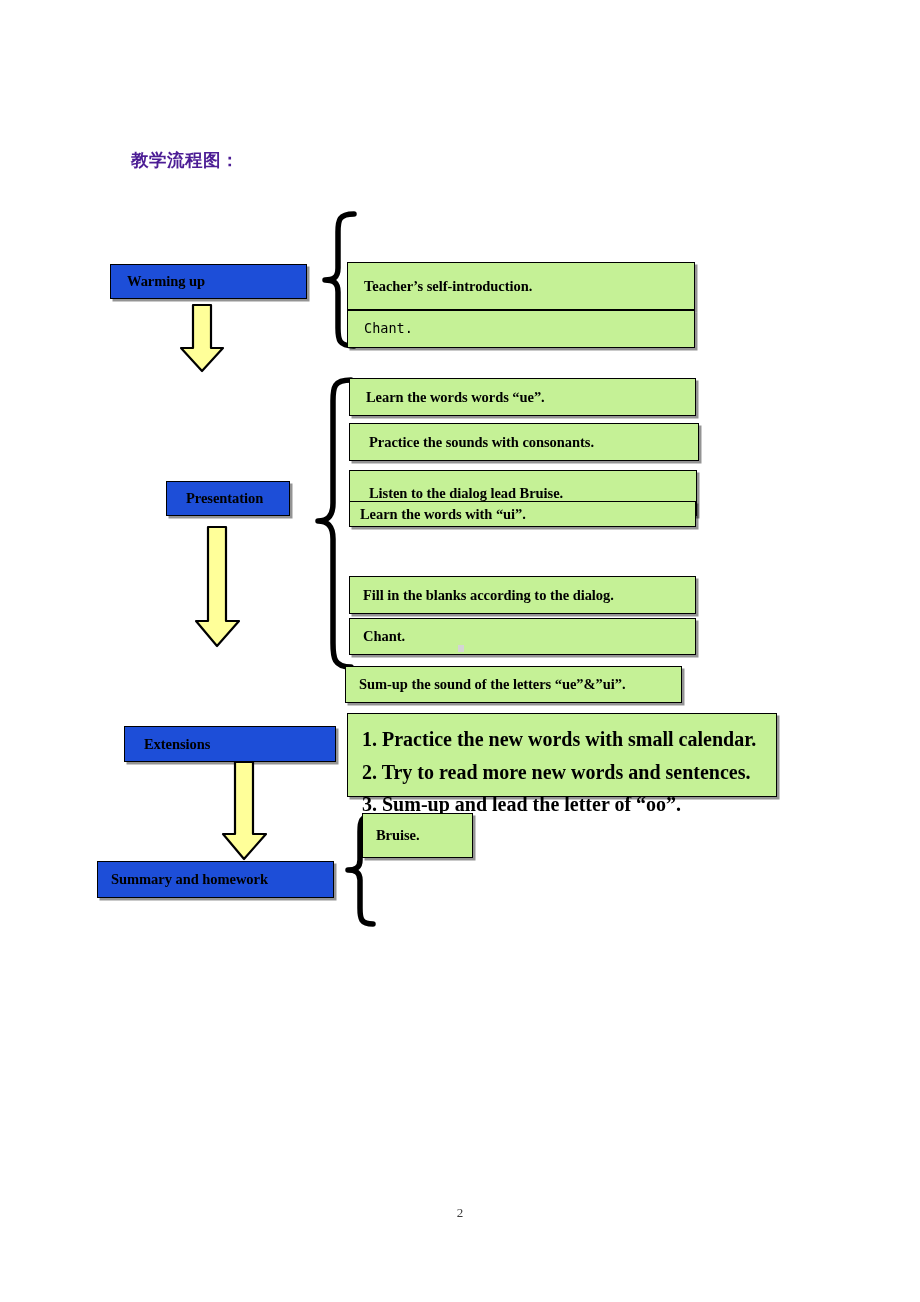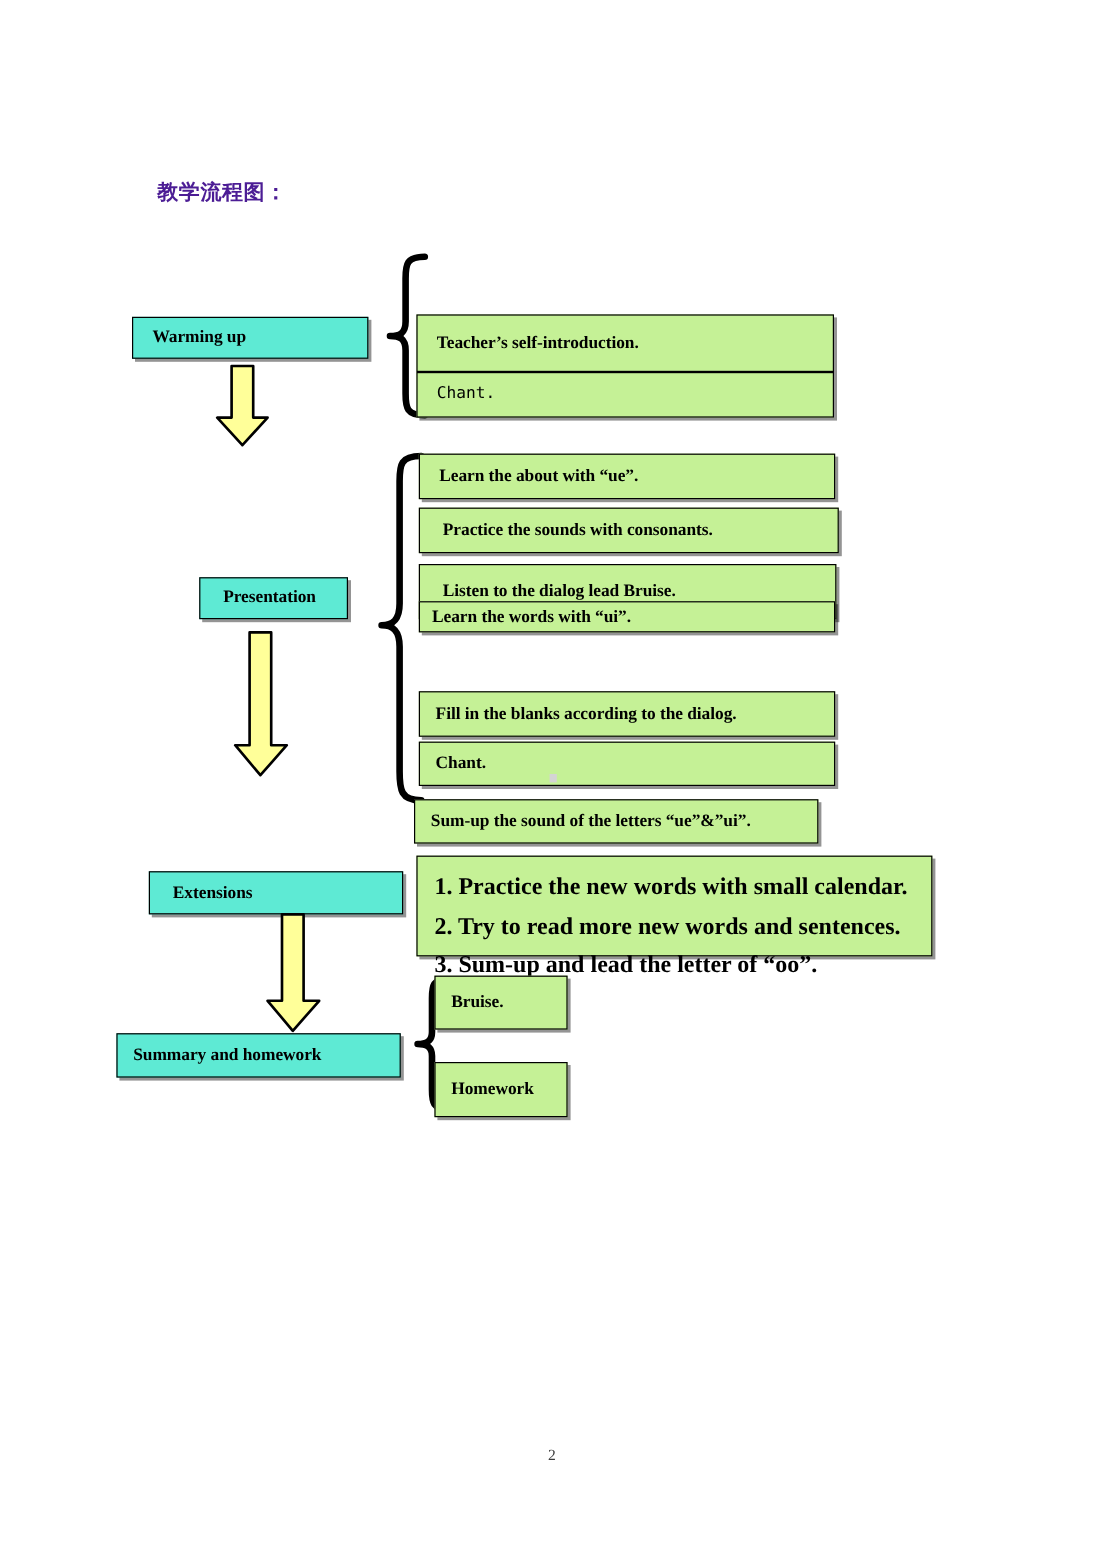--- a/index.html
+++ b/index.html
@@ -43,21 +43,21 @@
     box-shadow: 2.5px 2.5px 0 rgba(0,0,0,0.42);
     display: flex;
     align-items: center;
     color: #000000;
     font-weight: 700;
   }
   .box-green {
     background: #c5f196;
   }
   .box-gray {
-    background: #5eead4;
+    background: #1d4ed8;
   }
   .box .txt {
     display: block;
     width: 100%;
     font-size: 14.5px;
     font-weight: 700;
     line-height: 1.15;
     letter-spacing: -0.05px;
   }
   .pad-13 { padding-left: 13px; }
@@ -150,21 +150,21 @@
     <span class="txt">Presentation</span>
   </div>
 
   <div class="brace" style="left:300px; top:375px; width:52px; height:300px;">
     <svg width="52" height="300" viewBox="0 0 52 300">
       <path d="M51 5 C 34 5, 33 12, 33 26 L 33 128 C 33 142, 27 146, 18 146 C 27 146, 33 150, 33 164 L 33 268 C 33 283, 34 292, 51 292" fill="none" stroke="#000000" stroke-width="5.5" stroke-linecap="round" stroke-linejoin="round"></path>
     </svg>
   </div>
 
   <div class="box box-green pad-16" style="left:349px; top:378px; width:347px; height:38px;">
-    <span class="txt">Learn the about with “ue”.</span>
+    <span class="txt">Learn the words words “ue”.</span>
   </div>
 
   <div class="box box-green pad-19" style="left:349px; top:423px; width:350px; height:38px;">
     <span class="txt">Practice the sounds with consonants.</span>
   </div>
 
   <div class="box box-green pad-19" style="left:349px; top:470px; width:348px; height:46px;">
     <span class="txt">Listen to the dialog lead Bruise.</span>
   </div>
 
@@ -217,19 +217,16 @@
   <div class="brace" style="left:333px; top:812px; width:42px; height:116px;">
     <svg width="42" height="116" viewBox="0 0 42 116">
       <path d="M40 4 C 28 4, 27 9, 27 20 L 27 48 C 27 56, 22 58, 15 58 C 22 58, 27 60, 27 68 L 27 96 C 27 107, 28 112, 40 112" fill="none" stroke="#000000" stroke-width="5.5" stroke-linecap="round" stroke-linejoin="round"></path>
     </svg>
   </div>
 
   <div class="box box-green pad-13" style="left:362px; top:813px; width:111px; height:45px;">
     <span class="txt">Bruise.</span>
   </div>
 
-  <div class="box box-green pad-13" style="left:362px; top:885px; width:111px; height:46px;">
-    <span class="txt">Homework</span>
-  </div>
 
   <div class="page-number">2</div>
 
 </div>
 
 </body></html>

